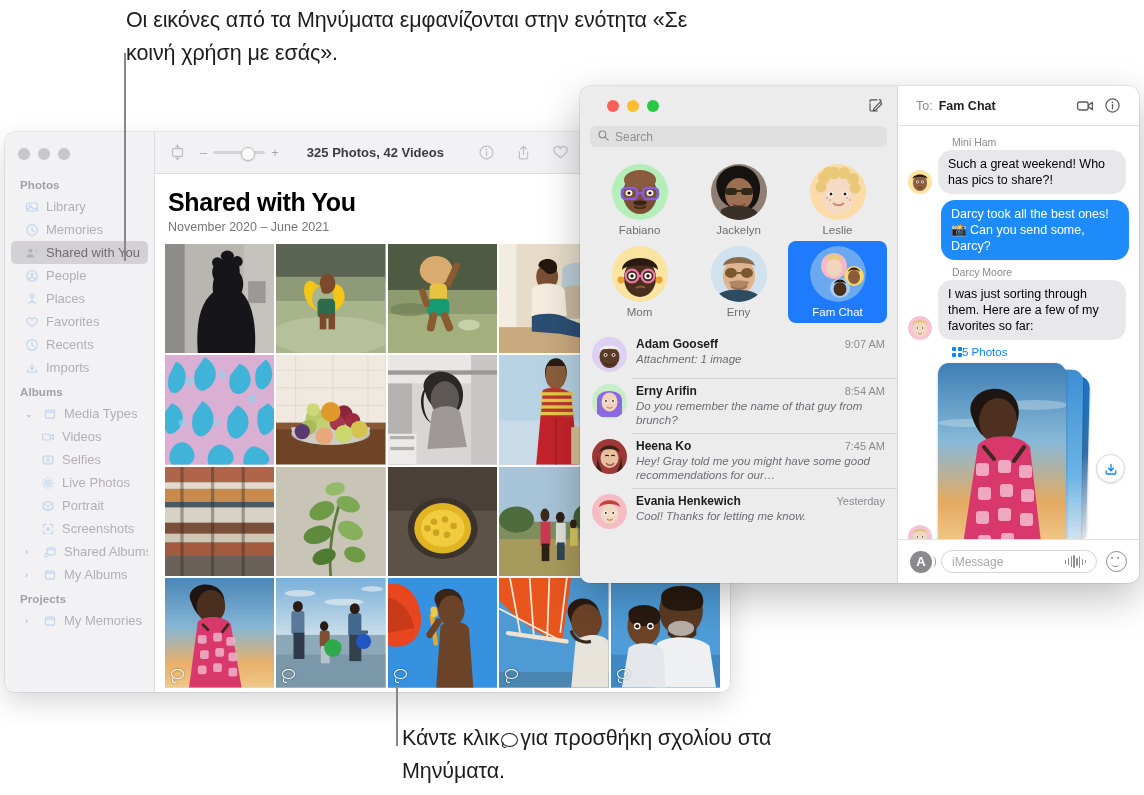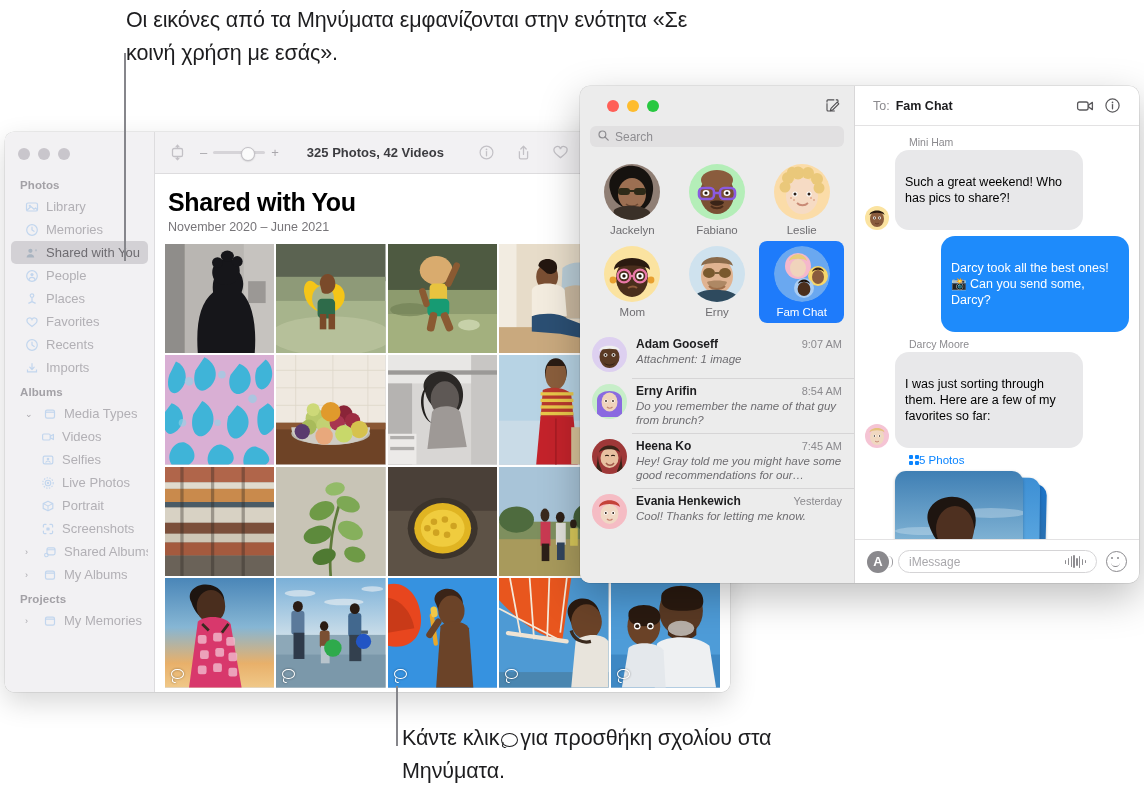--- a/index.html
+++ b/index.html
@@ -252,21 +252,21 @@
     top: 86px;
     width: 559px;
     height: 497px;
     background: #ececec;
     border-radius: 10px;
     box-shadow: 0 0 0 0.5px rgba(0,0,0,0.15), 0 14px 40px rgba(0,0,0,0.26);
     overflow: hidden;
     display: flex;
   }
   .msg-left {
-    width: 275px;
+    width: 318px;
     flex: none;
     background: #ececec;
     border-right: 0.5px solid #d8d7d8;
     display: flex;
     flex-direction: column;
     box-sizing: border-box;
   }
   .msg-left-top {
     display: flex;
     align-items: center;
@@ -385,21 +385,21 @@
   .b-av {
     width: 24px; height: 24px;
     border-radius: 50%;
     overflow: hidden;
     flex: none;
     position: relative;
   }
   .bubble {
     max-width: 168px;
     border-radius: 14px;
-    padding: 24px 10px;
+    padding: 6px 10px;
     font-size: 12.5px;
     line-height: 16px;
     position: relative;
   }
   .bubble.in { background: #e8e8ea; color: #000; }
   .bubble.out { background: #1e8bfb; color: #fff; }
   .bubble.in::after {
     content: "";
     position: absolute;
     left: -4px; bottom: 0;
@@ -1149,50 +1149,50 @@
               <path d="M7 7 L10.2 10.2" stroke="currentColor" stroke-width="1.2" stroke-linecap="round"></path>
             </svg></span>
         <span>Search</span>
       </div>
     </div>
 
     <div class="avatars-grid">
       <div class="av-cell">
         <div class="av-circ">
           <svg width="56" height="56" viewBox="0 0 56 56">
-              <rect width="56" height="56" fill="#8f7e74"></rect>
-              <path d="M6 26 C2 10 18 0 30 2 C46 4 52 20 48 32 C46 44 34 50 26 46 C14 42 8 36 6 26z" fill="#16120f"></path>
-              <ellipse cx="28" cy="30" rx="14" ry="16" fill="#9c6f52"></ellipse>
-              <rect x="14" y="24" width="12" height="7" rx="3.2" fill="#2e2a18"></rect>
-              <rect x="30" y="24" width="12" height="7" rx="3.2" fill="#2e2a18"></rect>
-              <rect x="25" y="26" width="6" height="2" fill="#2e2a18"></rect>
-              <path d="M22 40 C25 43 31 43 34 40" stroke="#6e4a34" stroke-width="1.6" fill="none"></path>
-              <path d="M10 46 C16 40 40 40 46 48 L48 56 H8z" fill="#3a3028"></path>
-            </svg>
-        </div>
-        <div class="av-name">Jackelyn</div>
-      </div>
-      <div class="av-cell">
-        <div class="av-circ">
-          <svg width="56" height="56" viewBox="0 0 56 56">
               <rect width="56" height="56" fill="#b4eeb8"></rect>
               <ellipse cx="28" cy="30" rx="17" ry="20" fill="#7a4f33"></ellipse>
               <ellipse cx="28" cy="16" rx="16" ry="10" fill="#8a5c3d"></ellipse>
               <rect x="10" y="24" width="15" height="11" rx="4" fill="none" stroke="#8a5ae0" stroke-width="2.6"></rect>
               <rect x="31" y="24" width="15" height="11" rx="4" fill="none" stroke="#8a5ae0" stroke-width="2.6"></rect>
               <path d="M25 29 h6" stroke="#8a5ae0" stroke-width="2.4"></path>
               <ellipse cx="17" cy="29" rx="3.4" ry="3" fill="#fff"></ellipse>
               <ellipse cx="38" cy="29" rx="3.4" ry="3" fill="#fff"></ellipse>
               <circle cx="17" cy="29" r="1.6" fill="#241710"></circle>
               <circle cx="38" cy="29" r="1.6" fill="#241710"></circle>
               <path d="M22 42 C25 45 31 45 34 42" stroke="#4a2c1a" stroke-width="2" fill="none"></path>
               <path d="M21 38 C24 36 32 36 35 38 C34 43 22 43 21 38z" fill="#3a2418"></path>
             </svg>
         </div>
         <div class="av-name">Fabiano</div>
+      </div>
+      <div class="av-cell">
+        <div class="av-circ">
+          <svg width="56" height="56" viewBox="0 0 56 56">
+              <rect width="56" height="56" fill="#8f7e74"></rect>
+              <path d="M6 26 C2 10 18 0 30 2 C46 4 52 20 48 32 C46 44 34 50 26 46 C14 42 8 36 6 26z" fill="#16120f"></path>
+              <ellipse cx="28" cy="30" rx="14" ry="16" fill="#9c6f52"></ellipse>
+              <rect x="14" y="24" width="12" height="7" rx="3.2" fill="#2e2a18"></rect>
+              <rect x="30" y="24" width="12" height="7" rx="3.2" fill="#2e2a18"></rect>
+              <rect x="25" y="26" width="6" height="2" fill="#2e2a18"></rect>
+              <path d="M22 40 C25 43 31 43 34 40" stroke="#6e4a34" stroke-width="1.6" fill="none"></path>
+              <path d="M10 46 C16 40 40 40 46 48 L48 56 H8z" fill="#3a3028"></path>
+            </svg>
+        </div>
+        <div class="av-name">Jackelyn</div>
       </div>
       <div class="av-cell">
         <div class="av-circ">
           <svg width="56" height="56" viewBox="0 0 56 56">
               <rect width="56" height="56" fill="#fbdca8"></rect>
               <ellipse cx="28" cy="32" rx="16" ry="18" fill="#f6dbc4"></ellipse>
               <g fill="#eac87a">
                 <circle cx="14" cy="14" r="6"></circle>
                 <circle cx="24" cy="9" r="6.5"></circle>
                 <circle cx="34" cy="9" r="6"></circle>

